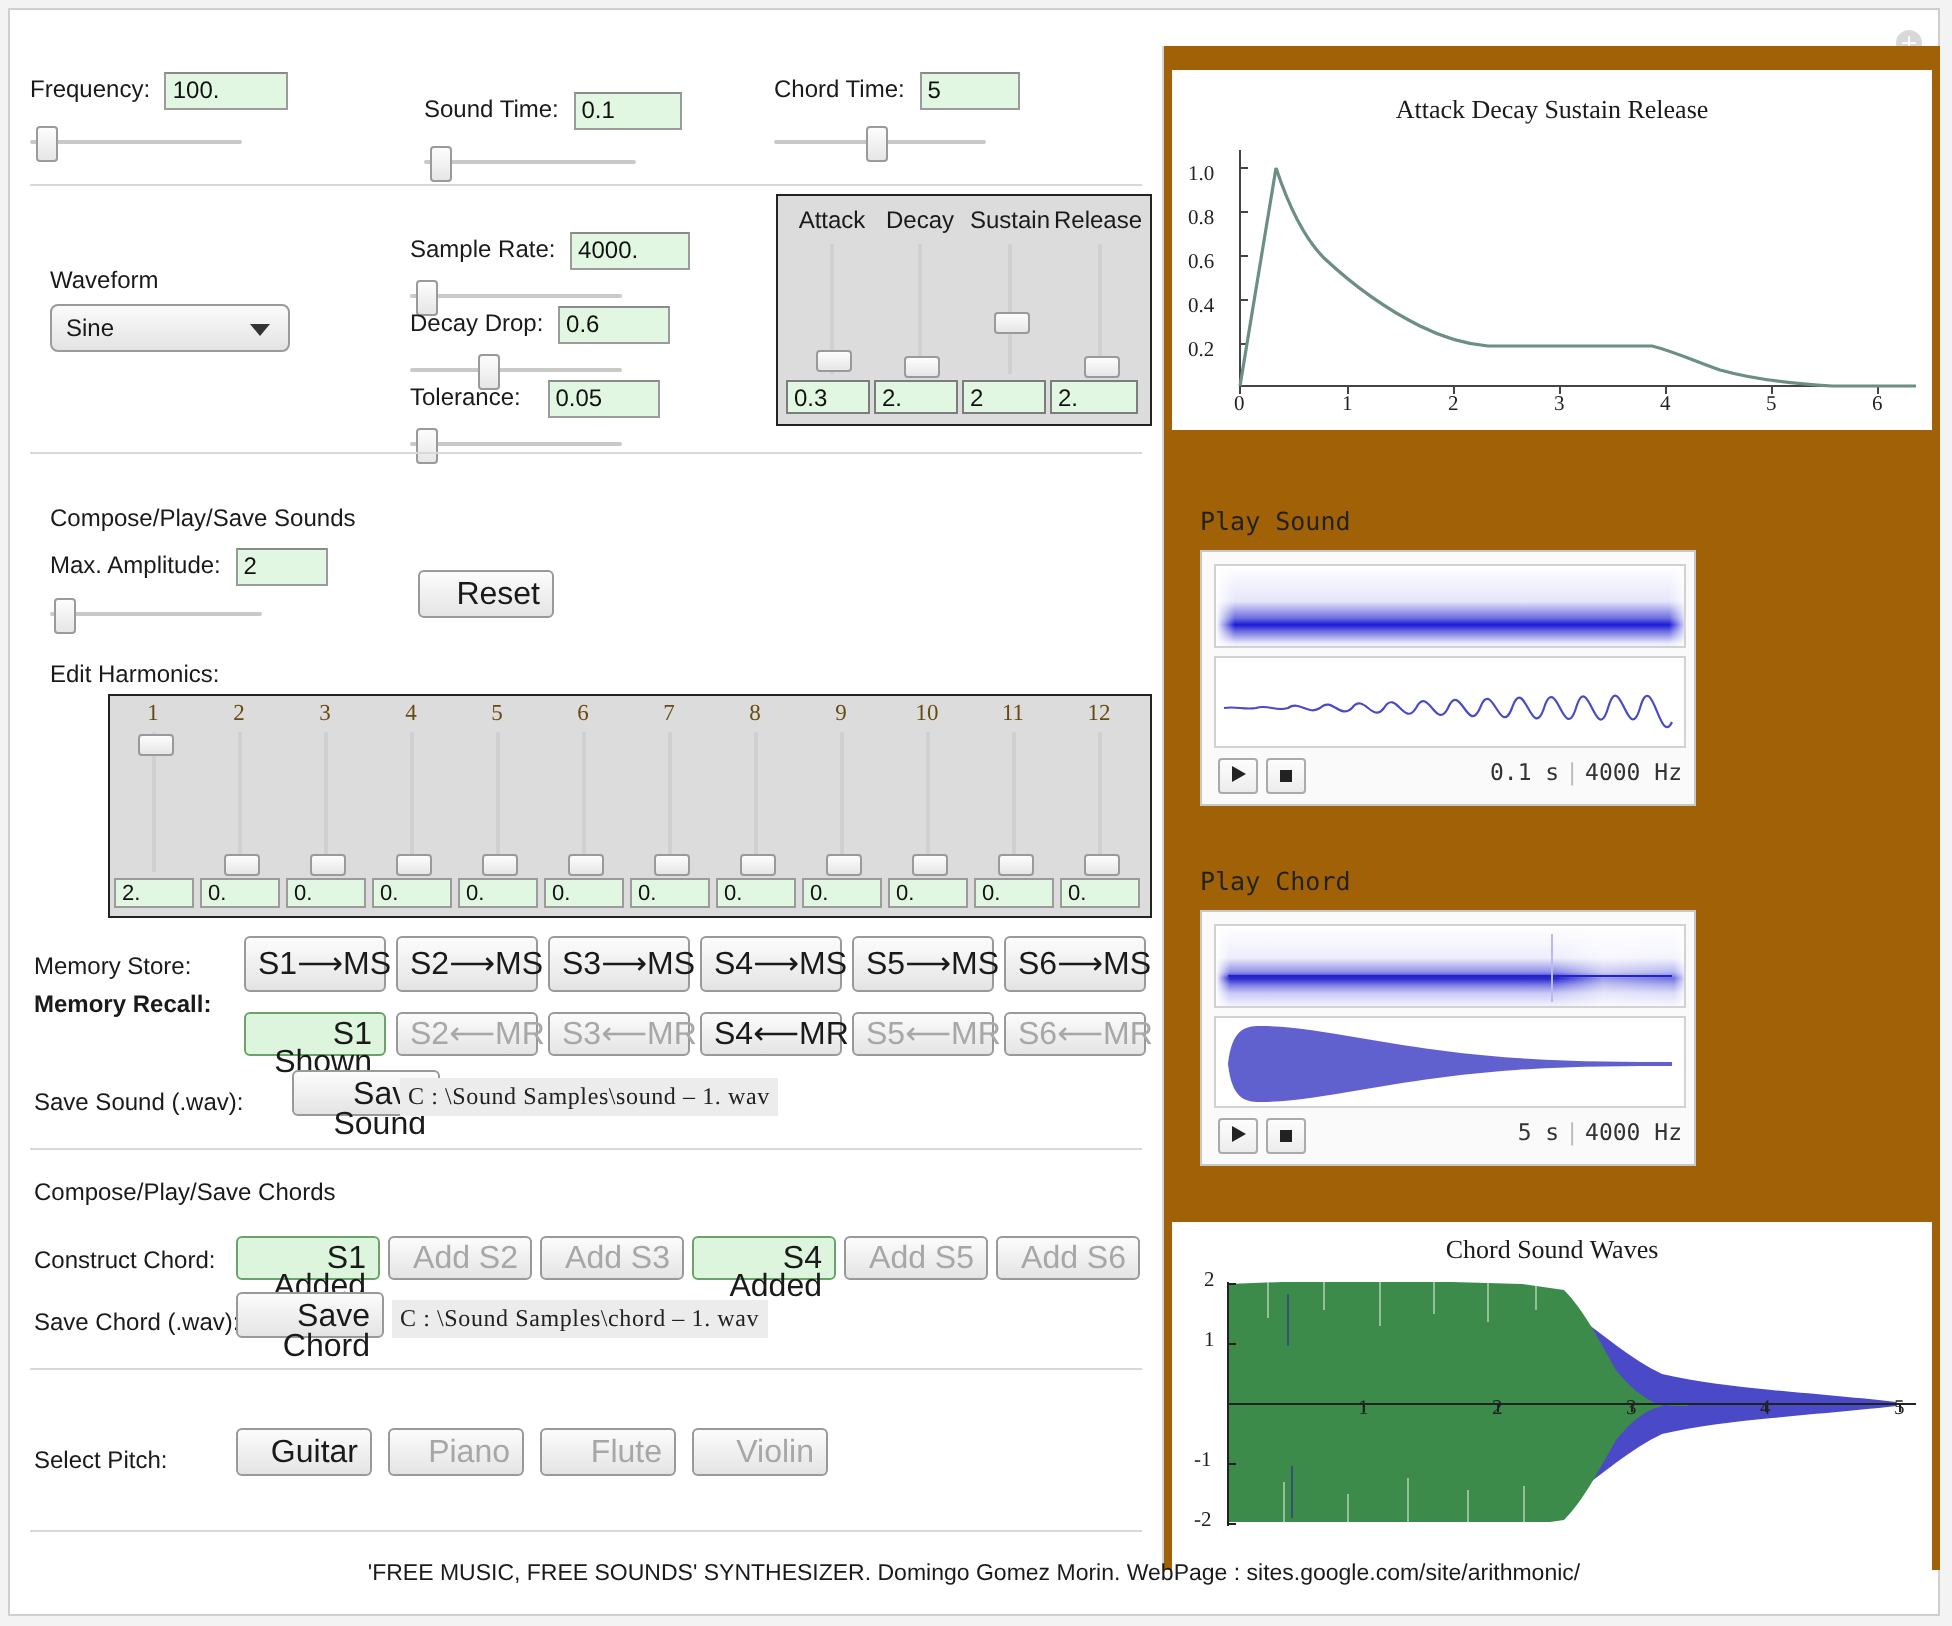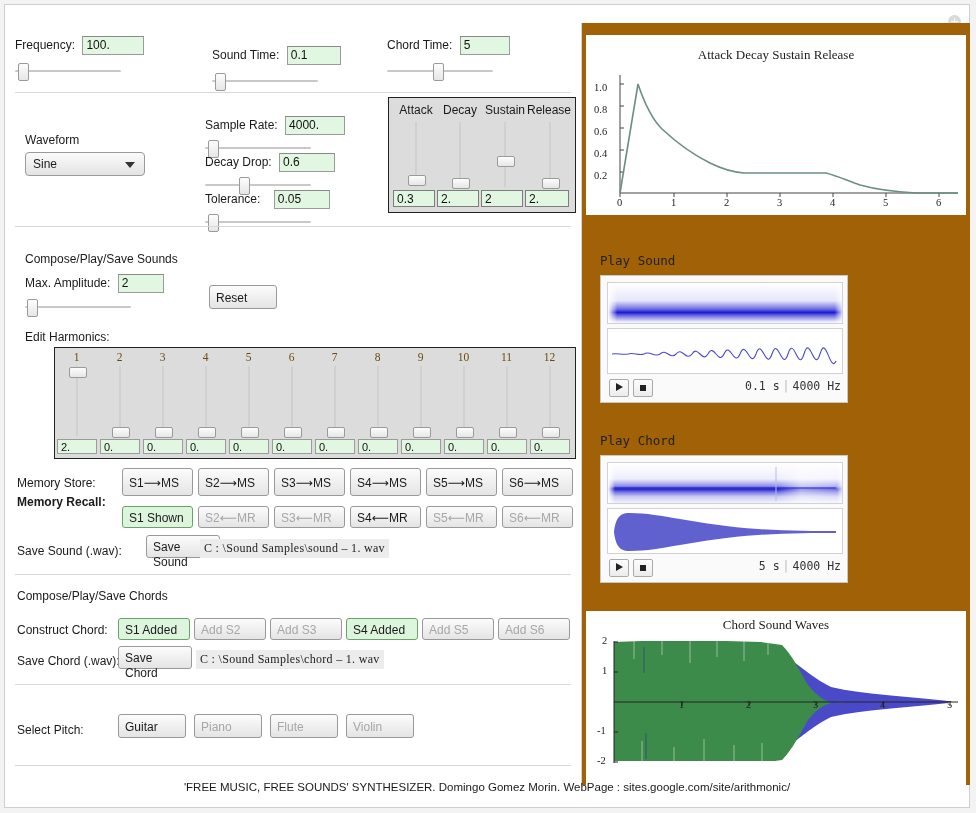--- a/index.html
+++ b/index.html
@@ -57,21 +57,21 @@
   .vslider .vthumb{
     position:absolute;left:1px;width:16px;height:9px;
     background:linear-gradient(#fdfdfd,#e6e6e6);
     border:1px solid #9a9a9a;border-radius:2px;
   }
 
   
   .btn{
     display:inline-block;background:linear-gradient(#fcfcfc,#e4e4e4);
     border:1px solid #999;border-radius:3px;
-    font-size:12px;color:#1a1a1a;text-align:left;
+    font-size:16px;color:#1a1a1a;text-align:right;
     padding:4px 6px;box-sizing:border-box;cursor:pointer;
     font-family:"Liberation Sans", sans-serif;
   }
   .btn.dis{color:#a7a7a7;}
   .btn.green{background:#ddf5dd;border-color:#6aa36a;color:#1a1a1a;}
 
   .select{
     width:120px;height:24px;box-sizing:border-box;
     background:linear-gradient(#fbfbfb,#e3e3e3);
     border:1px solid #9a9a9a;border-radius:4px;

